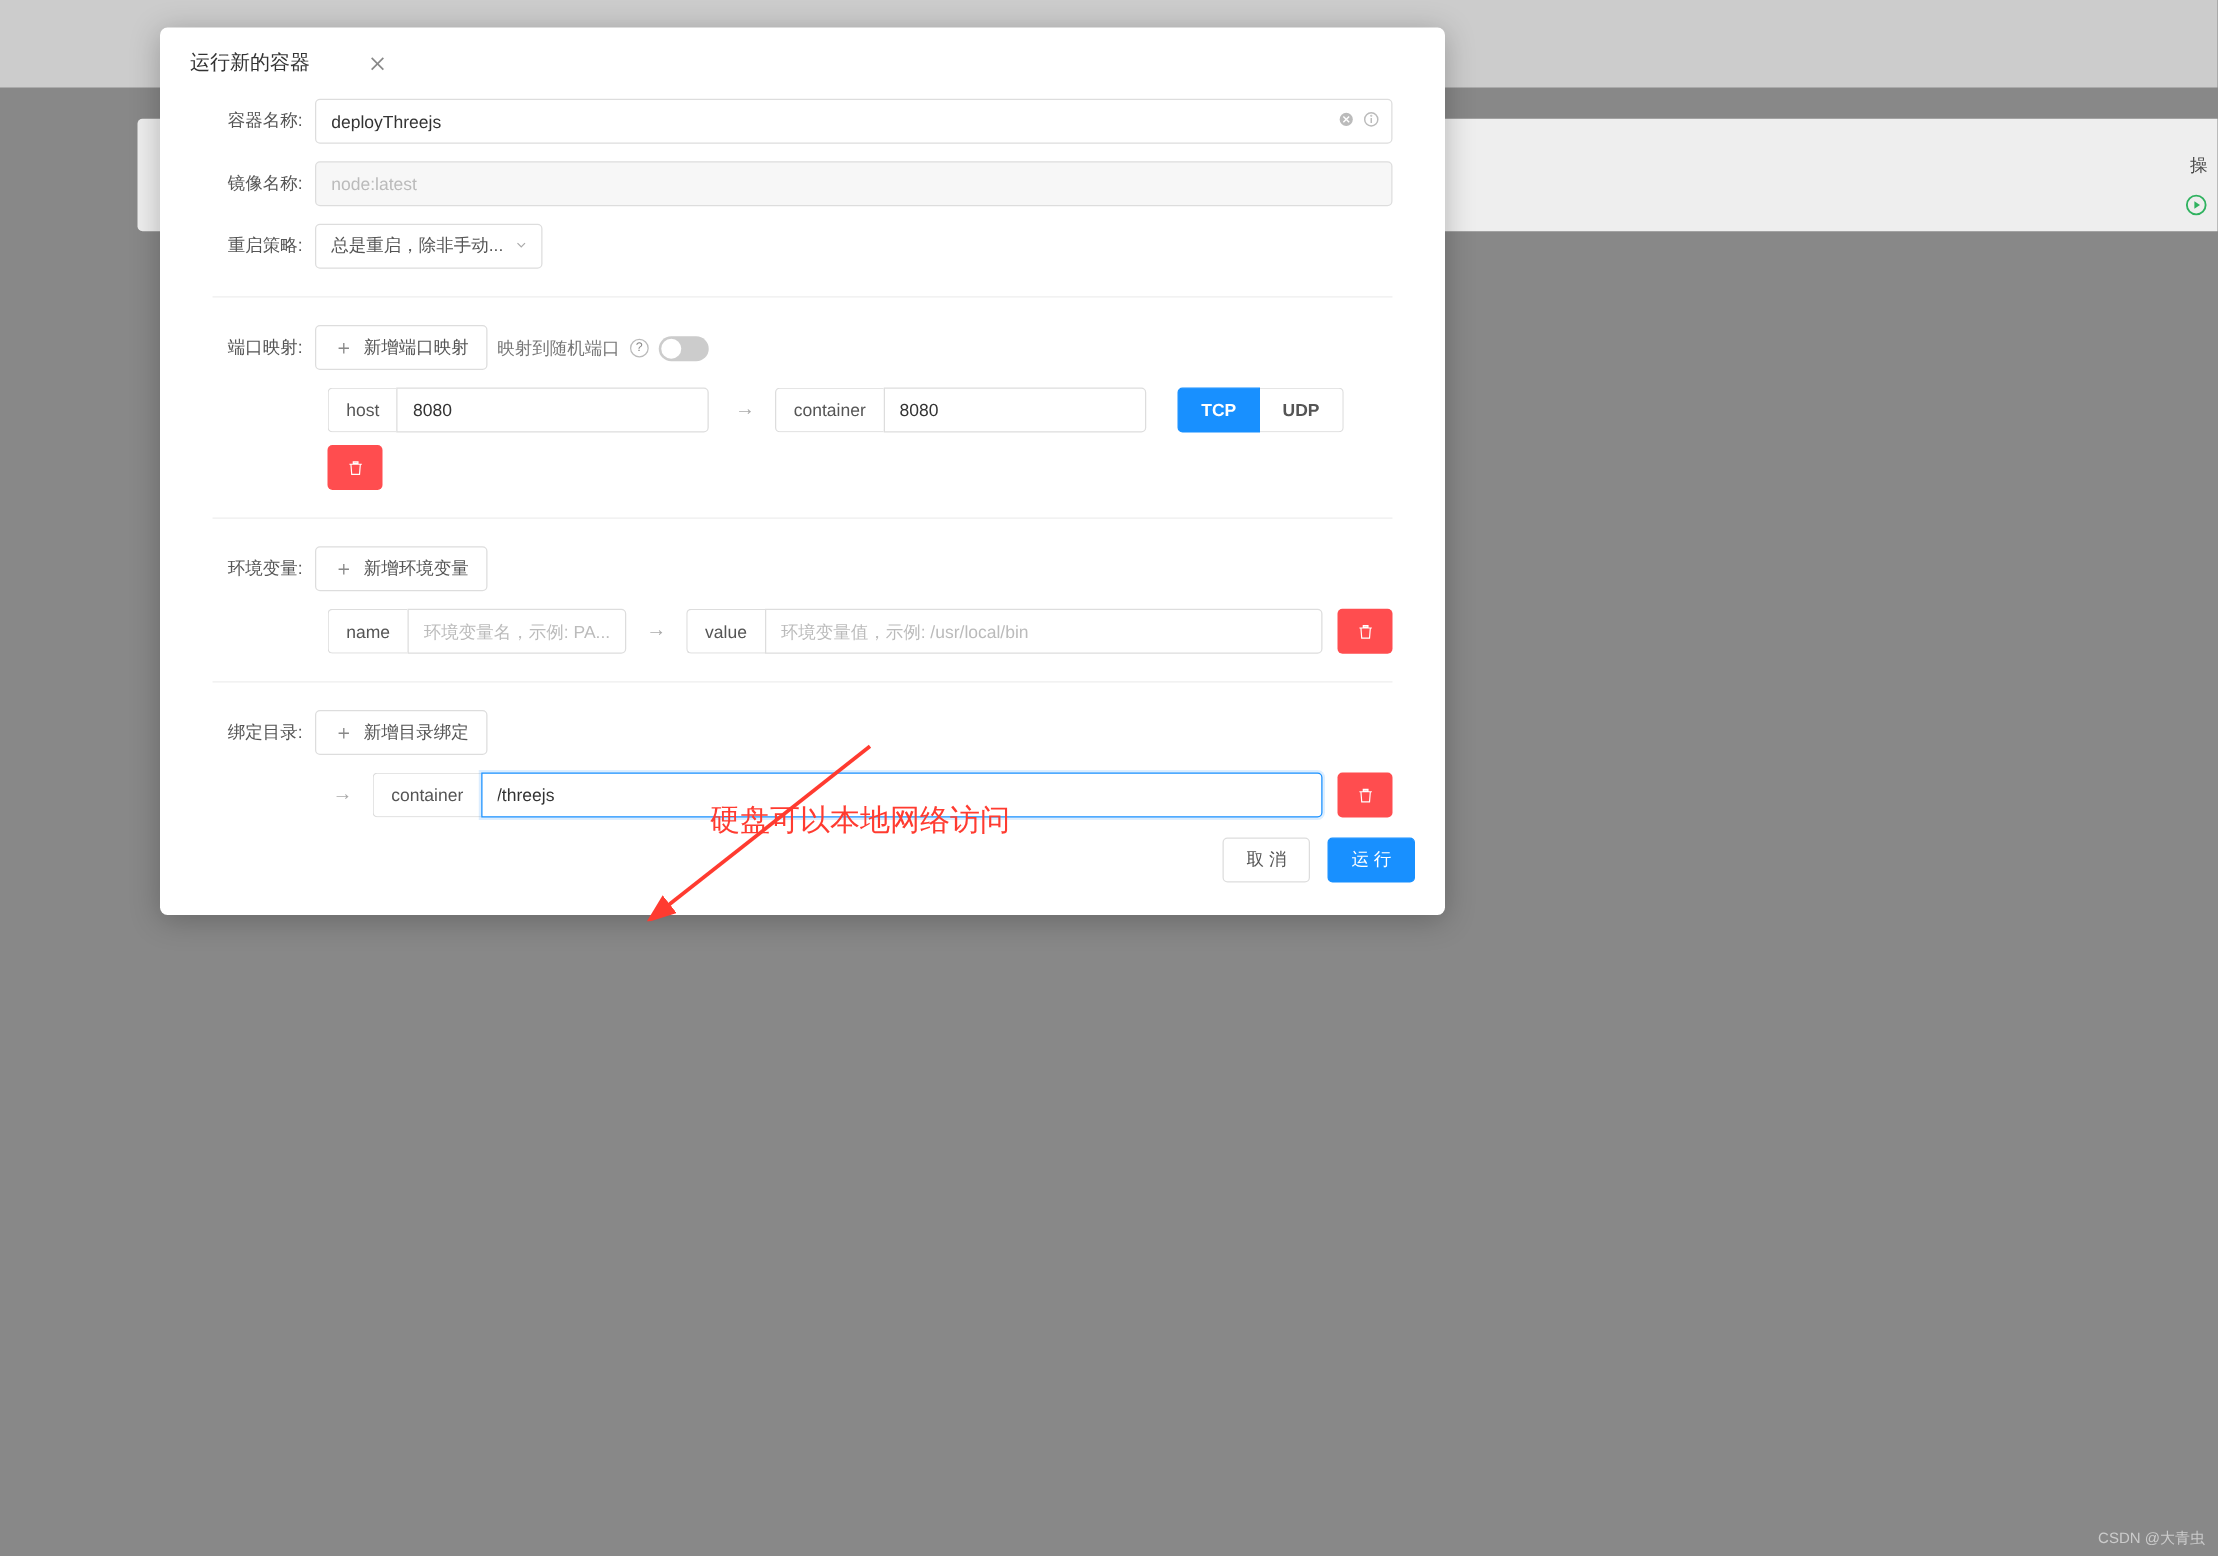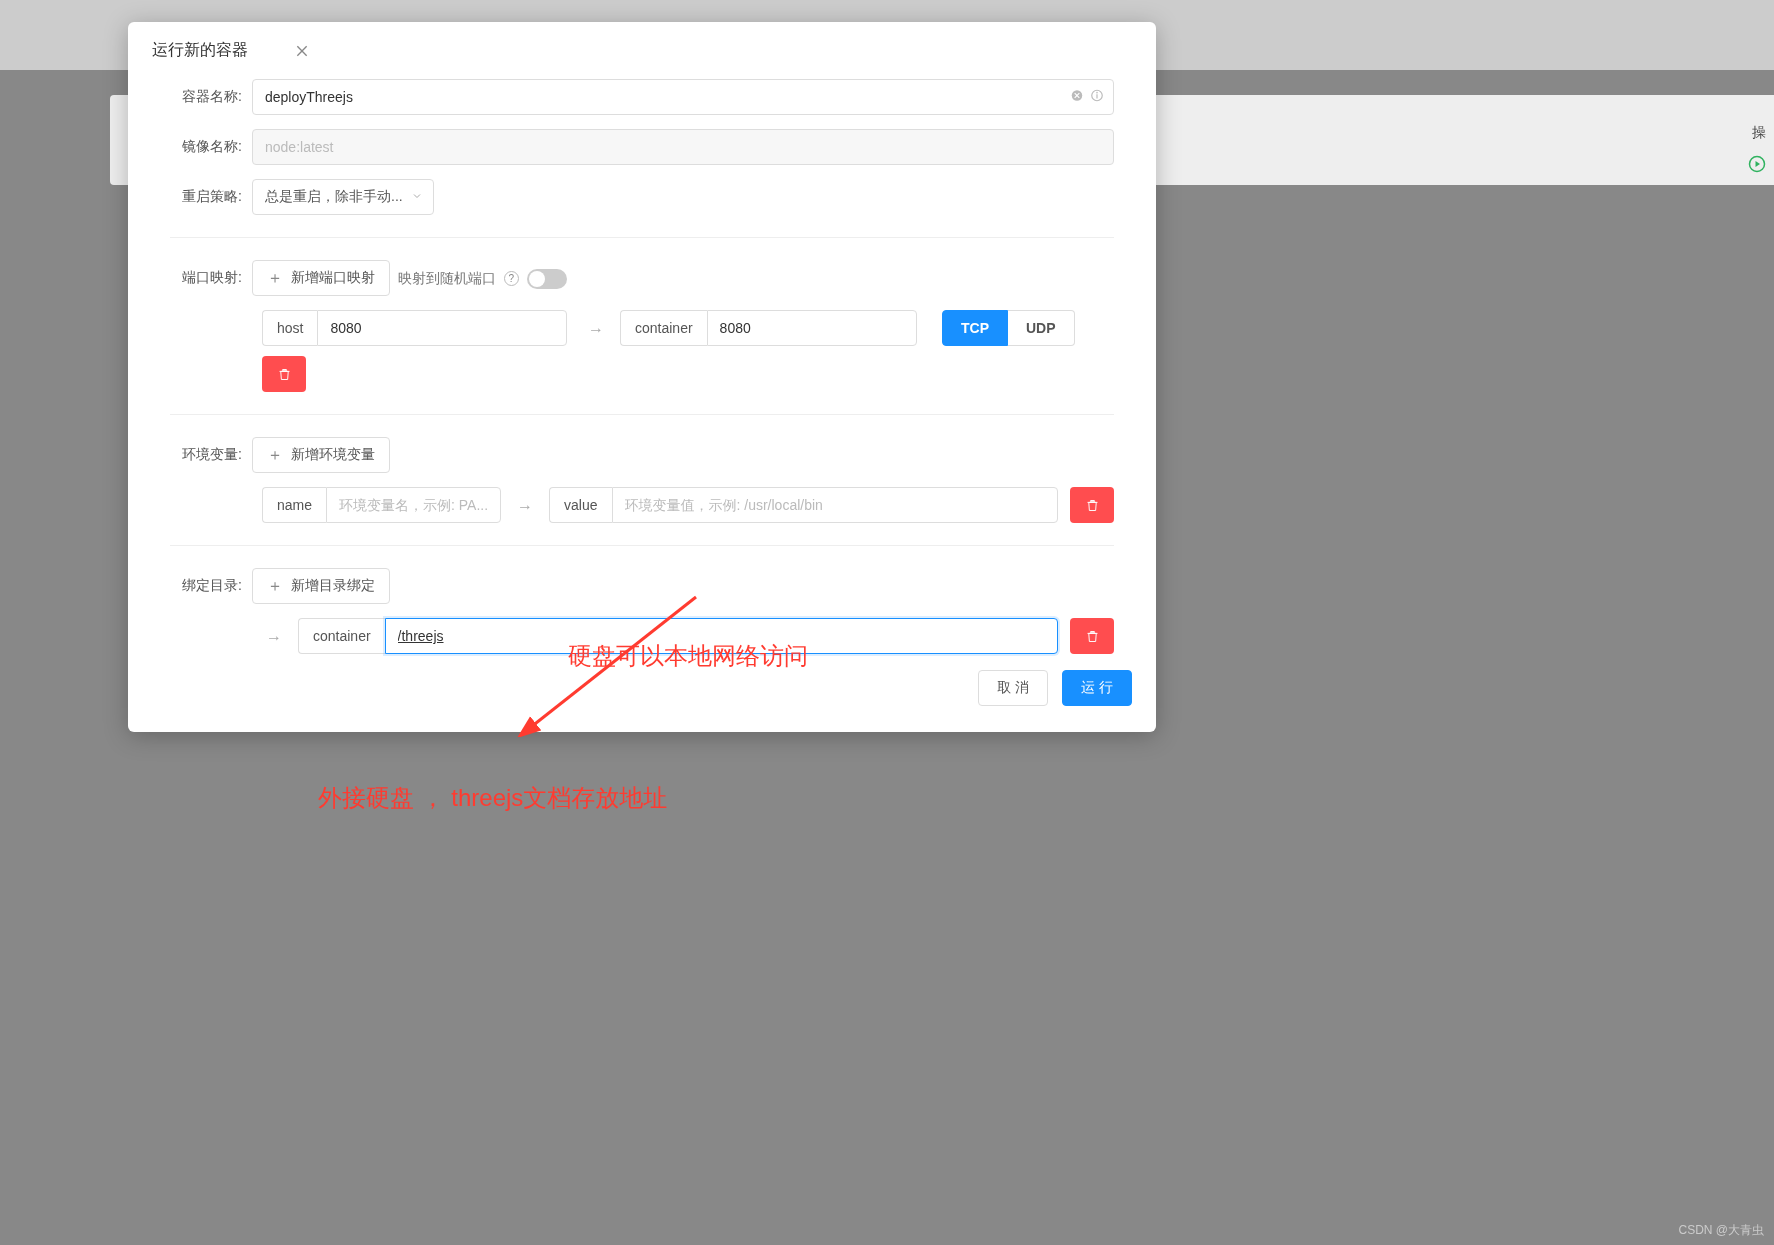--- a/index.html
+++ b/index.html
@@ -244,21 +244,20 @@
       border-radius: 4px;
       background: #ff4d4f;
       display: inline-flex;
       align-items: center; justify-content: center;
       cursor: pointer;
     }
     .del-btn svg { width: 15px; height: 15px; fill: #fff; }
     .input-focused {
       border-color: #1890ff;
       box-shadow: 0 0 0 2px rgba(24,144,255,0.15);
-      text-decoration: underline;
     }
     .annotation-1 {
       position: absolute;
       left: 440px; top: 618px;
       color: #ff3b30;
       font-size: 24px;
       font-weight: 400;
       pointer-events: none;
     }
     .annotation-2 {
@@ -458,21 +457,20 @@
       </div>
       <button class="del-btn">
         <svg viewBox="0 0 24 24">
             <path d="M6 7h12l-1 13H7L6 7zm3-3h6v2H9V4zM4 7h16" stroke="#fff" stroke-width="1.5" fill="none"></path>
           </svg>
       </button>
     </div>
   </div>
 
   <div class="annotation-1">硬盘可以本地网络访问</div>
-  <div class="annotation-2">外接硬盘 ， threejs文档存放地址</div>
   <svg class="annotation-arrow" style="left:388px; top:565px;" width="190" height="150">
     <defs>
         <marker id="ah" markerWidth="10" markerHeight="10" refX="2" refY="3" orient="auto">
           <path d="M0,0 L0,6 L8,3 z" fill="#ff3b30"></path>
         </marker>
       </defs>
     <line x1="180" y1="10" x2="15" y2="140" stroke="#ff3b30" stroke-width="3" marker-end="url(#ah)"></line>
   </svg>
 
   <div class="modal-footer">

